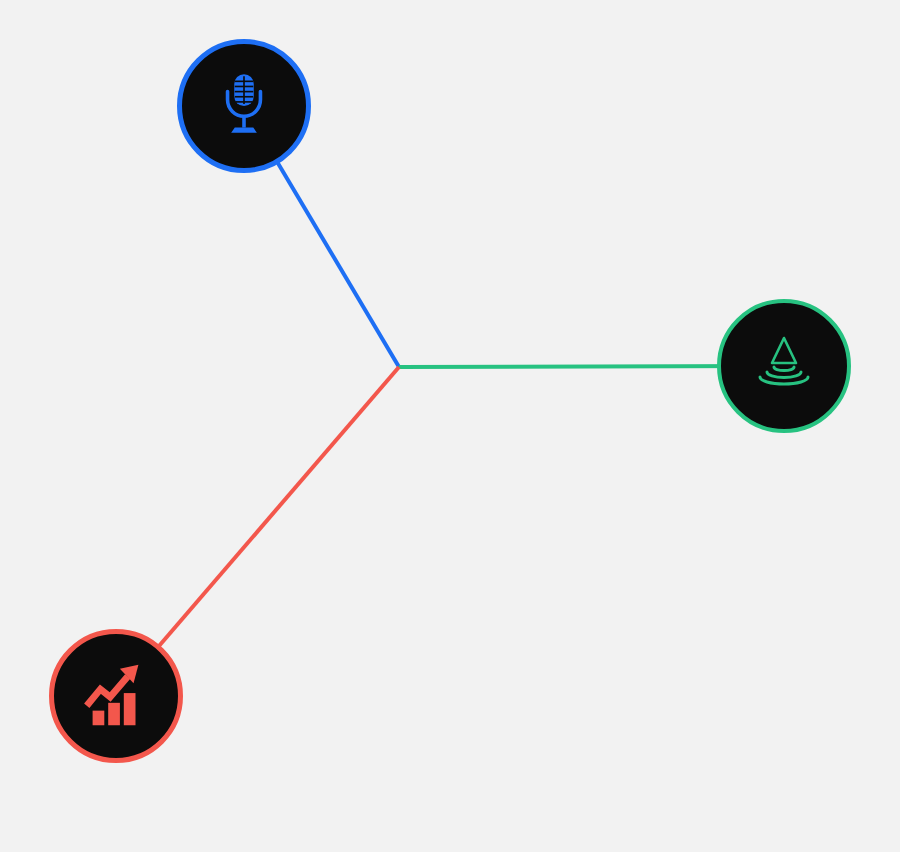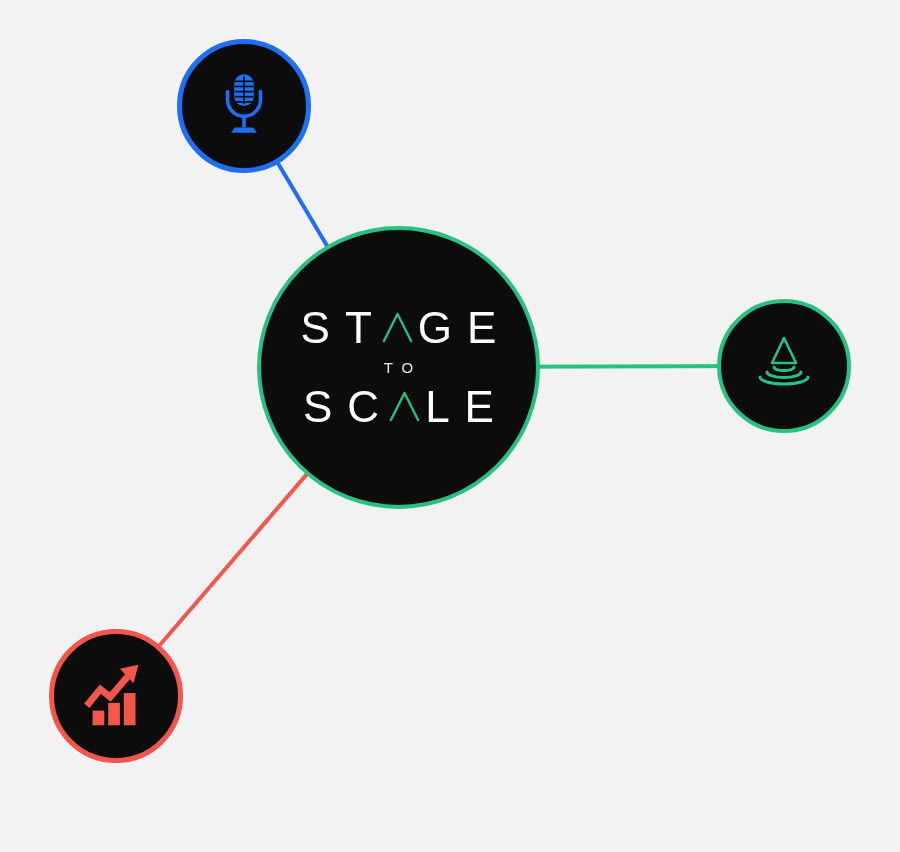--- a/index.html
+++ b/index.html
@@ -67,39 +67,20 @@
 <body>
 
 <div class="canvas">
 
   <svg class="connectors" viewBox="0 0 900 852" xmlns="http://www.w3.org/2000/svg">
     <line x1="244" y1="106" x2="399" y2="367" stroke-width="4" stroke="#1e6ff4"></line>
     <line x1="399" y1="367" x2="785" y2="366" stroke-width="4" stroke="#27c281"></line>
     <line x1="399" y1="367" x2="116" y2="696" stroke-width="4" stroke="#f3574c"></line>
   </svg>
 
-  <div class="node node-center">
-    <div class="logo">
-      <div class="logo-word">
-        <span>ST</span>
-        <svg class="a-glyph" viewBox="0 0 34 34">
-          <path d="M17 3 L31 31 M17 3 L3 31" fill="none" stroke="#27c281" stroke-width="2.4" stroke-linecap="round"></path>
-        </svg>
-        <span>GE</span>
-      </div>
-      <div class="logo-to">TO</div>
-      <div class="logo-word">
-        <span>SC</span>
-        <svg class="a-glyph" viewBox="0 0 34 34">
-          <path d="M17 3 L31 31 M17 3 L3 31" fill="none" stroke="#27c281" stroke-width="2.4" stroke-linecap="round"></path>
-        </svg>
-        <span>LE</span>
-      </div>
-    </div>
-  </div>
 
   <div class="node node-mic">
     <svg class="icon-svg" width="74" height="74" viewBox="0 0 72 72">
       <rect x="26.5" y="5" width="19" height="31" rx="9.5" fill="#1e6ff4"></rect>
       <g stroke="#0c0c0c" stroke-width="1.6">
         <line x1="27" y1="12" x2="45" y2="12"></line>
         <line x1="27" y1="17" x2="45" y2="17"></line>
         <line x1="27" y1="22" x2="45" y2="22"></line>
         <line x1="27" y1="27" x2="45" y2="27"></line>
         <line x1="28" y1="32" x2="44" y2="32"></line>

